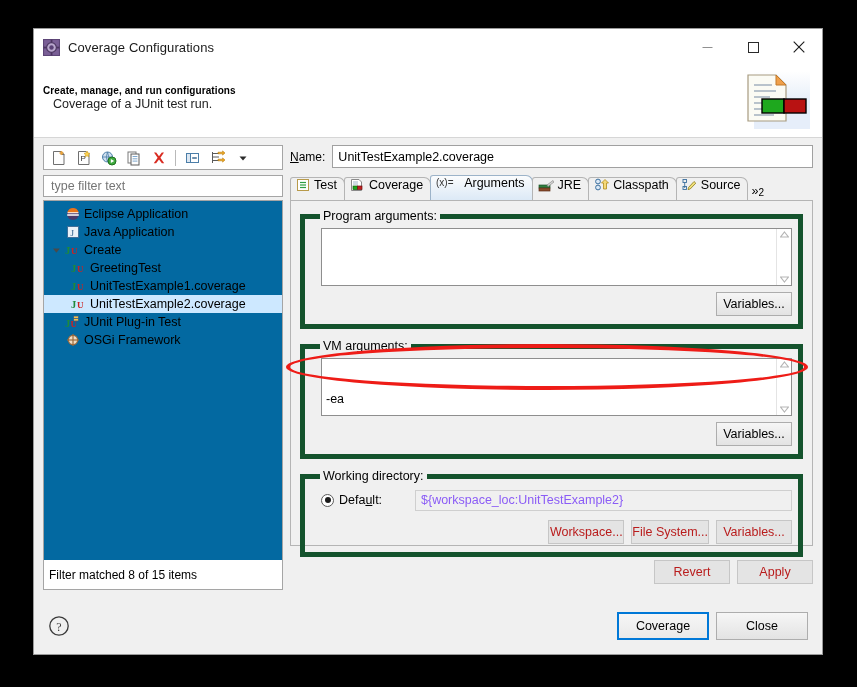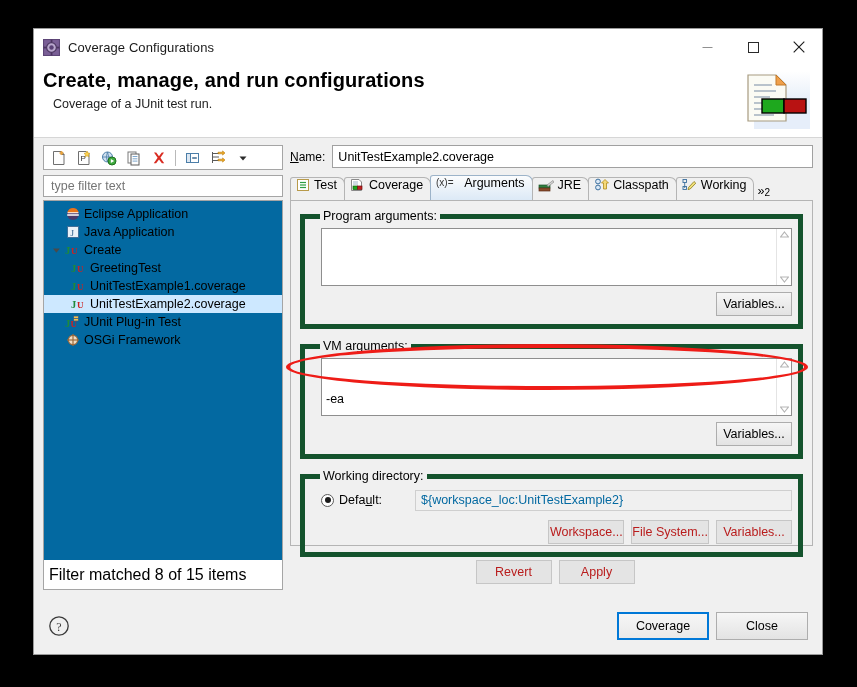--- a/index.html
+++ b/index.html
@@ -46,22 +46,22 @@
   .win-btn svg { display:block; }
   
   .header {
     position: relative;
     height: 72px;
     background: #ffffff;
     border-bottom: 1px solid #d6d6d6;
   }
   .header h1 {
     margin: 0; position: absolute;
-    left: 9px; top: 4px;
-    font-size: 20px; font-weight: bold;
+    left: 9px; top: 20px;
+    font-size: 10px; font-weight: bold;
     letter-spacing: .1px;
   }
   .header .sub {
     position: absolute; left: 19px; top: 32px;
     font-size: 12.5px; color: #222;
   }
   .header-logo {
     position: absolute; right: 12px; top: -2px;
     width: 78px; height: 72px;
   }
@@ -122,21 +122,21 @@
   .t-icon { width: 17px; display:flex; align-items:center; justify-content:center; margin-right: 3px; }
   .status {
     position: absolute;
     left: 0; right: 0; bottom: 0;
     height: 30px;
     background: #ffffff;
     border: 1px solid #a5a5a5;
     border-top: 0;
     display: flex; align-items: center;
     padding-left: 5px;
-    font-size: 16px;
+    font-size: 12px;
     box-sizing: border-box;
   }
   
   .right {
     position: absolute;
     left: 256px; right: 9px; top: 7px; bottom: 8px;
   }
   .name-row { display: flex; align-items: center; height: 23px; }
   .name-label { font-size: 12px; margin-right: 7px; }
   .name-label u { text-decoration: underline; }
@@ -244,28 +244,28 @@
     left: 2.5px; top: 2.5px; width: 6px; height: 6px;
     border-radius: 50%; background: #1b1b1b;
   }
   .radio-label { width: 76px; font-size: 12.5px; }
   .ro-field {
     flex: 1; height: 21px;
     background: #f0f0f0;
     border: 1px solid #cfcfcf;
     display: flex; align-items: center;
     padding-left: 5px; font-size: 12.5px;
-    color: #0369a1;
+    color: #8b5cf6;
     box-sizing: border-box;
   }
   .wd-buttons { display:flex; justify-content:flex-end; margin-top: 8px; }
   .panel-footer {
     position: absolute;
     left: 0; right: 0; bottom: 0; height: 36px;
-    display: flex; align-items: center; justify-content: center;
+    display: flex; align-items: center; justify-content: flex-end;
   }
   
   .dlg-footer {
     position: absolute;
     left: 0; right: 0; bottom: 0; height: 56px;
     background: #f0f0f0;
     display: flex; align-items: center;
     padding: 0 14px;
     box-sizing: border-box;
   }
@@ -594,21 +594,21 @@
           <span class="ti">
             <svg width="15" height="14" viewBox="0 0 15 14">
               <g stroke="#3b6f9e" stroke-width="0.9" fill="none">
                 <rect x="1" y="1.5" width="3.5" height="3"></rect>
                 <rect x="1" y="8.5" width="3.5" height="3"></rect>
                 <path d="M2.7 4.5 L2.7 10"></path>
               </g>
               <path d="M6.5 9.5 L12 3.5 L13.8 5.2 L8.2 11 L6 11.6 Z" fill="#f0e07a" stroke="#8c7a1c" stroke-width="0.8"></path>
             </svg>
           </span>
-          <span>Working</span>
+          <span>Source</span>
         </div>
 
         <div class="tab-more">
           <span>»</span>
           <sub style="font-size:10px">2</sub>
         </div>
       </div>
 
       <div class="tab-panel">
 

